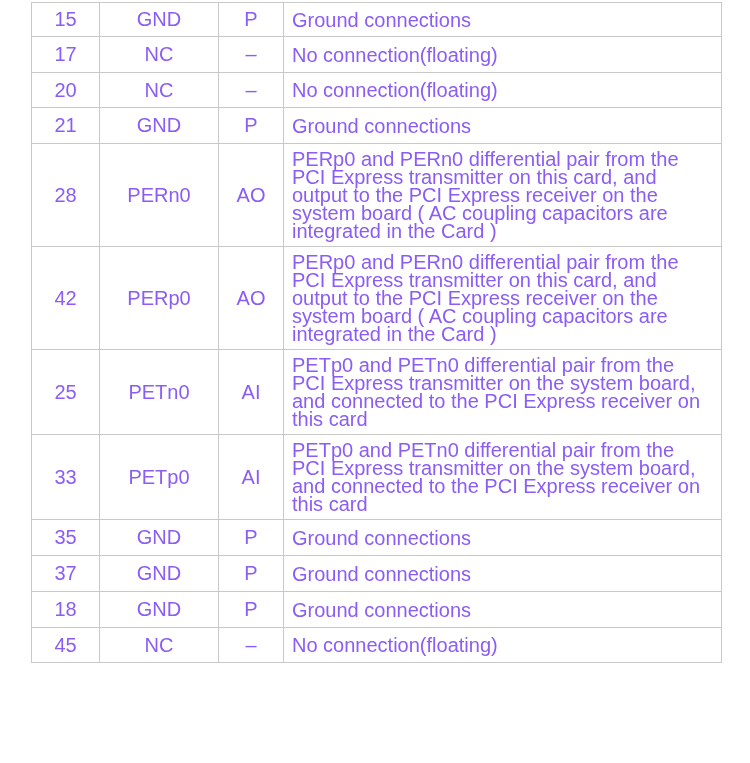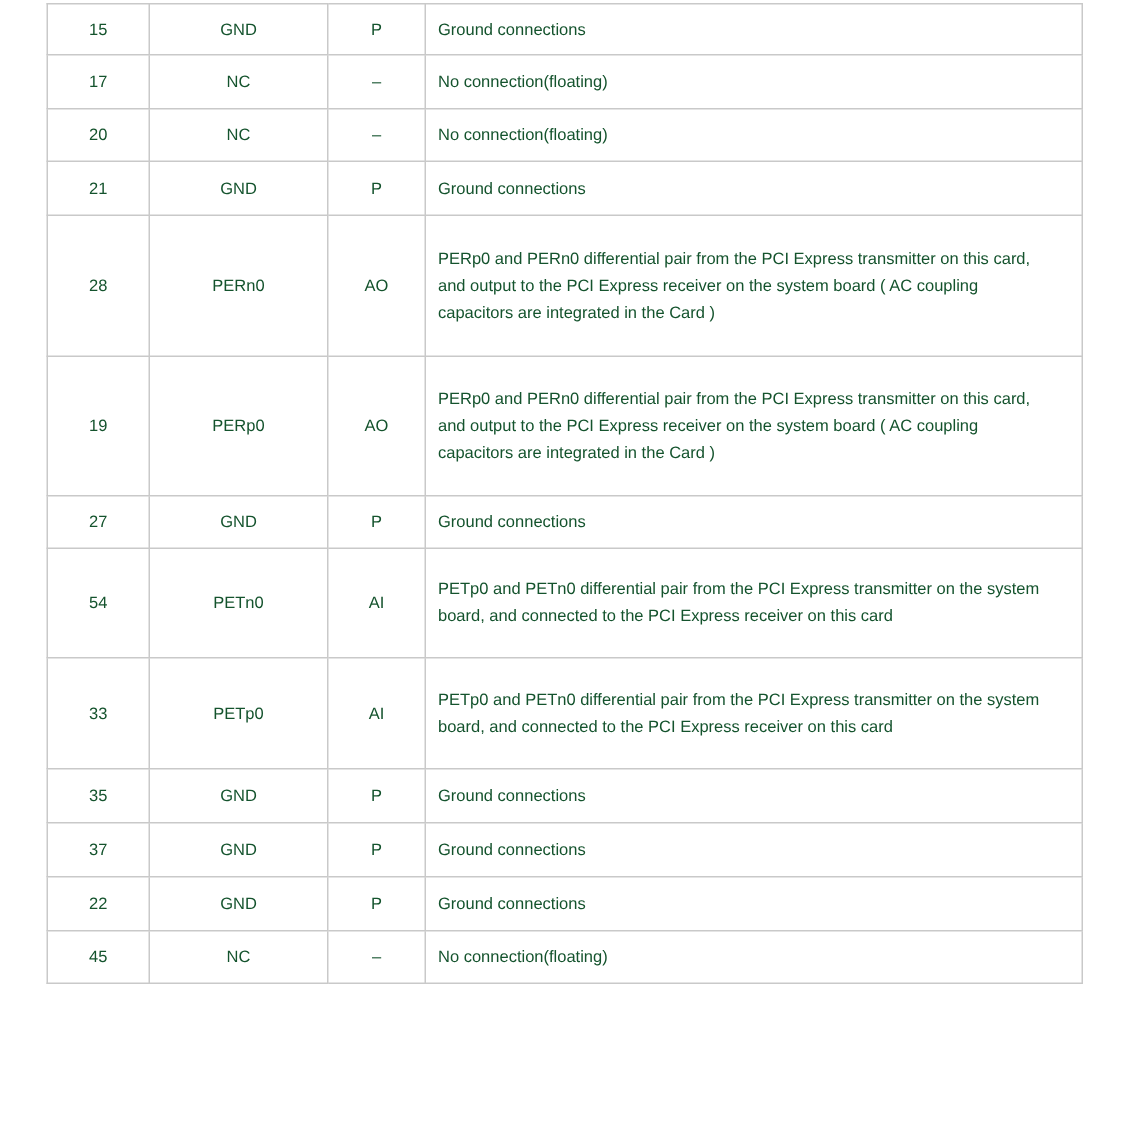--- a/index.html
+++ b/index.html
@@ -9,22 +9,22 @@
     width: 750px;
     height: 763px;
     overflow: hidden;
     font-family: "Liberation Sans", sans-serif;
   }
   .pin-table {
     border-collapse: collapse;
     table-layout: fixed;
     width: 690px;
     margin: 2px 0 0 31px;
-    color: #14532d;
-    font-size: 11px;
+    color: #8b5cf6;
+    font-size: 20px;
   }
   .pin-table td {
     border: 1px solid #c9c9c9;
     vertical-align: middle;
     overflow: hidden;
   }
   .pin-table td.c-pin,
   .pin-table td.c-name,
   .pin-table td.c-type {
     text-align: center;
@@ -75,33 +75,27 @@
       <td class="c-type">P</td>
       <td class="c-desc">Ground connections</td>
     </tr>
     <tr style="height:94px">
       <td class="c-pin">28</td>
       <td class="c-name">PERn0</td>
       <td class="c-type">AO</td>
       <td class="c-desc">PERp0 and PERn0 differential pair from the PCI Express transmitter on this card, and output to the PCI Express receiver on the system board ( AC coupling capacitors are integrated in the Card )</td>
     </tr>
     <tr style="height:93px">
-      <td class="c-pin">19</td>
+      <td class="c-pin">42</td>
       <td class="c-name">PERp0</td>
       <td class="c-type">AO</td>
       <td class="c-desc">PERp0 and PERn0 differential pair from the PCI Express transmitter on this card, and output to the PCI Express receiver on the system board ( AC coupling capacitors are integrated in the Card )</td>
     </tr>
-    <tr style="height:35px">
-      <td class="c-pin">27</td>
-      <td class="c-name">GND</td>
-      <td class="c-type">P</td>
-      <td class="c-desc">Ground connections</td>
-    </tr>
     <tr style="height:73px">
-      <td class="c-pin">54</td>
+      <td class="c-pin">25</td>
       <td class="c-name">PETn0</td>
       <td class="c-type">AI</td>
       <td class="c-desc">PETp0 and PETn0 differential pair from the PCI Express transmitter on the system board, and connected to the PCI Express receiver on this card</td>
     </tr>
     <tr style="height:74px">
       <td class="c-pin">33</td>
       <td class="c-name">PETp0</td>
       <td class="c-type">AI</td>
       <td class="c-desc">PETp0 and PETn0 differential pair from the PCI Express transmitter on the system board, and connected to the PCI Express receiver on this card</td>
     </tr>
@@ -111,21 +105,21 @@
       <td class="c-type">P</td>
       <td class="c-desc">Ground connections</td>
     </tr>
     <tr style="height:36px">
       <td class="c-pin">37</td>
       <td class="c-name">GND</td>
       <td class="c-type">P</td>
       <td class="c-desc">Ground connections</td>
     </tr>
     <tr style="height:36px">
-      <td class="c-pin">22</td>
+      <td class="c-pin">18</td>
       <td class="c-name">GND</td>
       <td class="c-type">P</td>
       <td class="c-desc">Ground connections</td>
     </tr>
     <tr style="height:35px">
       <td class="c-pin">45</td>
       <td class="c-name">NC</td>
       <td class="c-type">–</td>
       <td class="c-desc">No connection(floating)</td>
     </tr>

